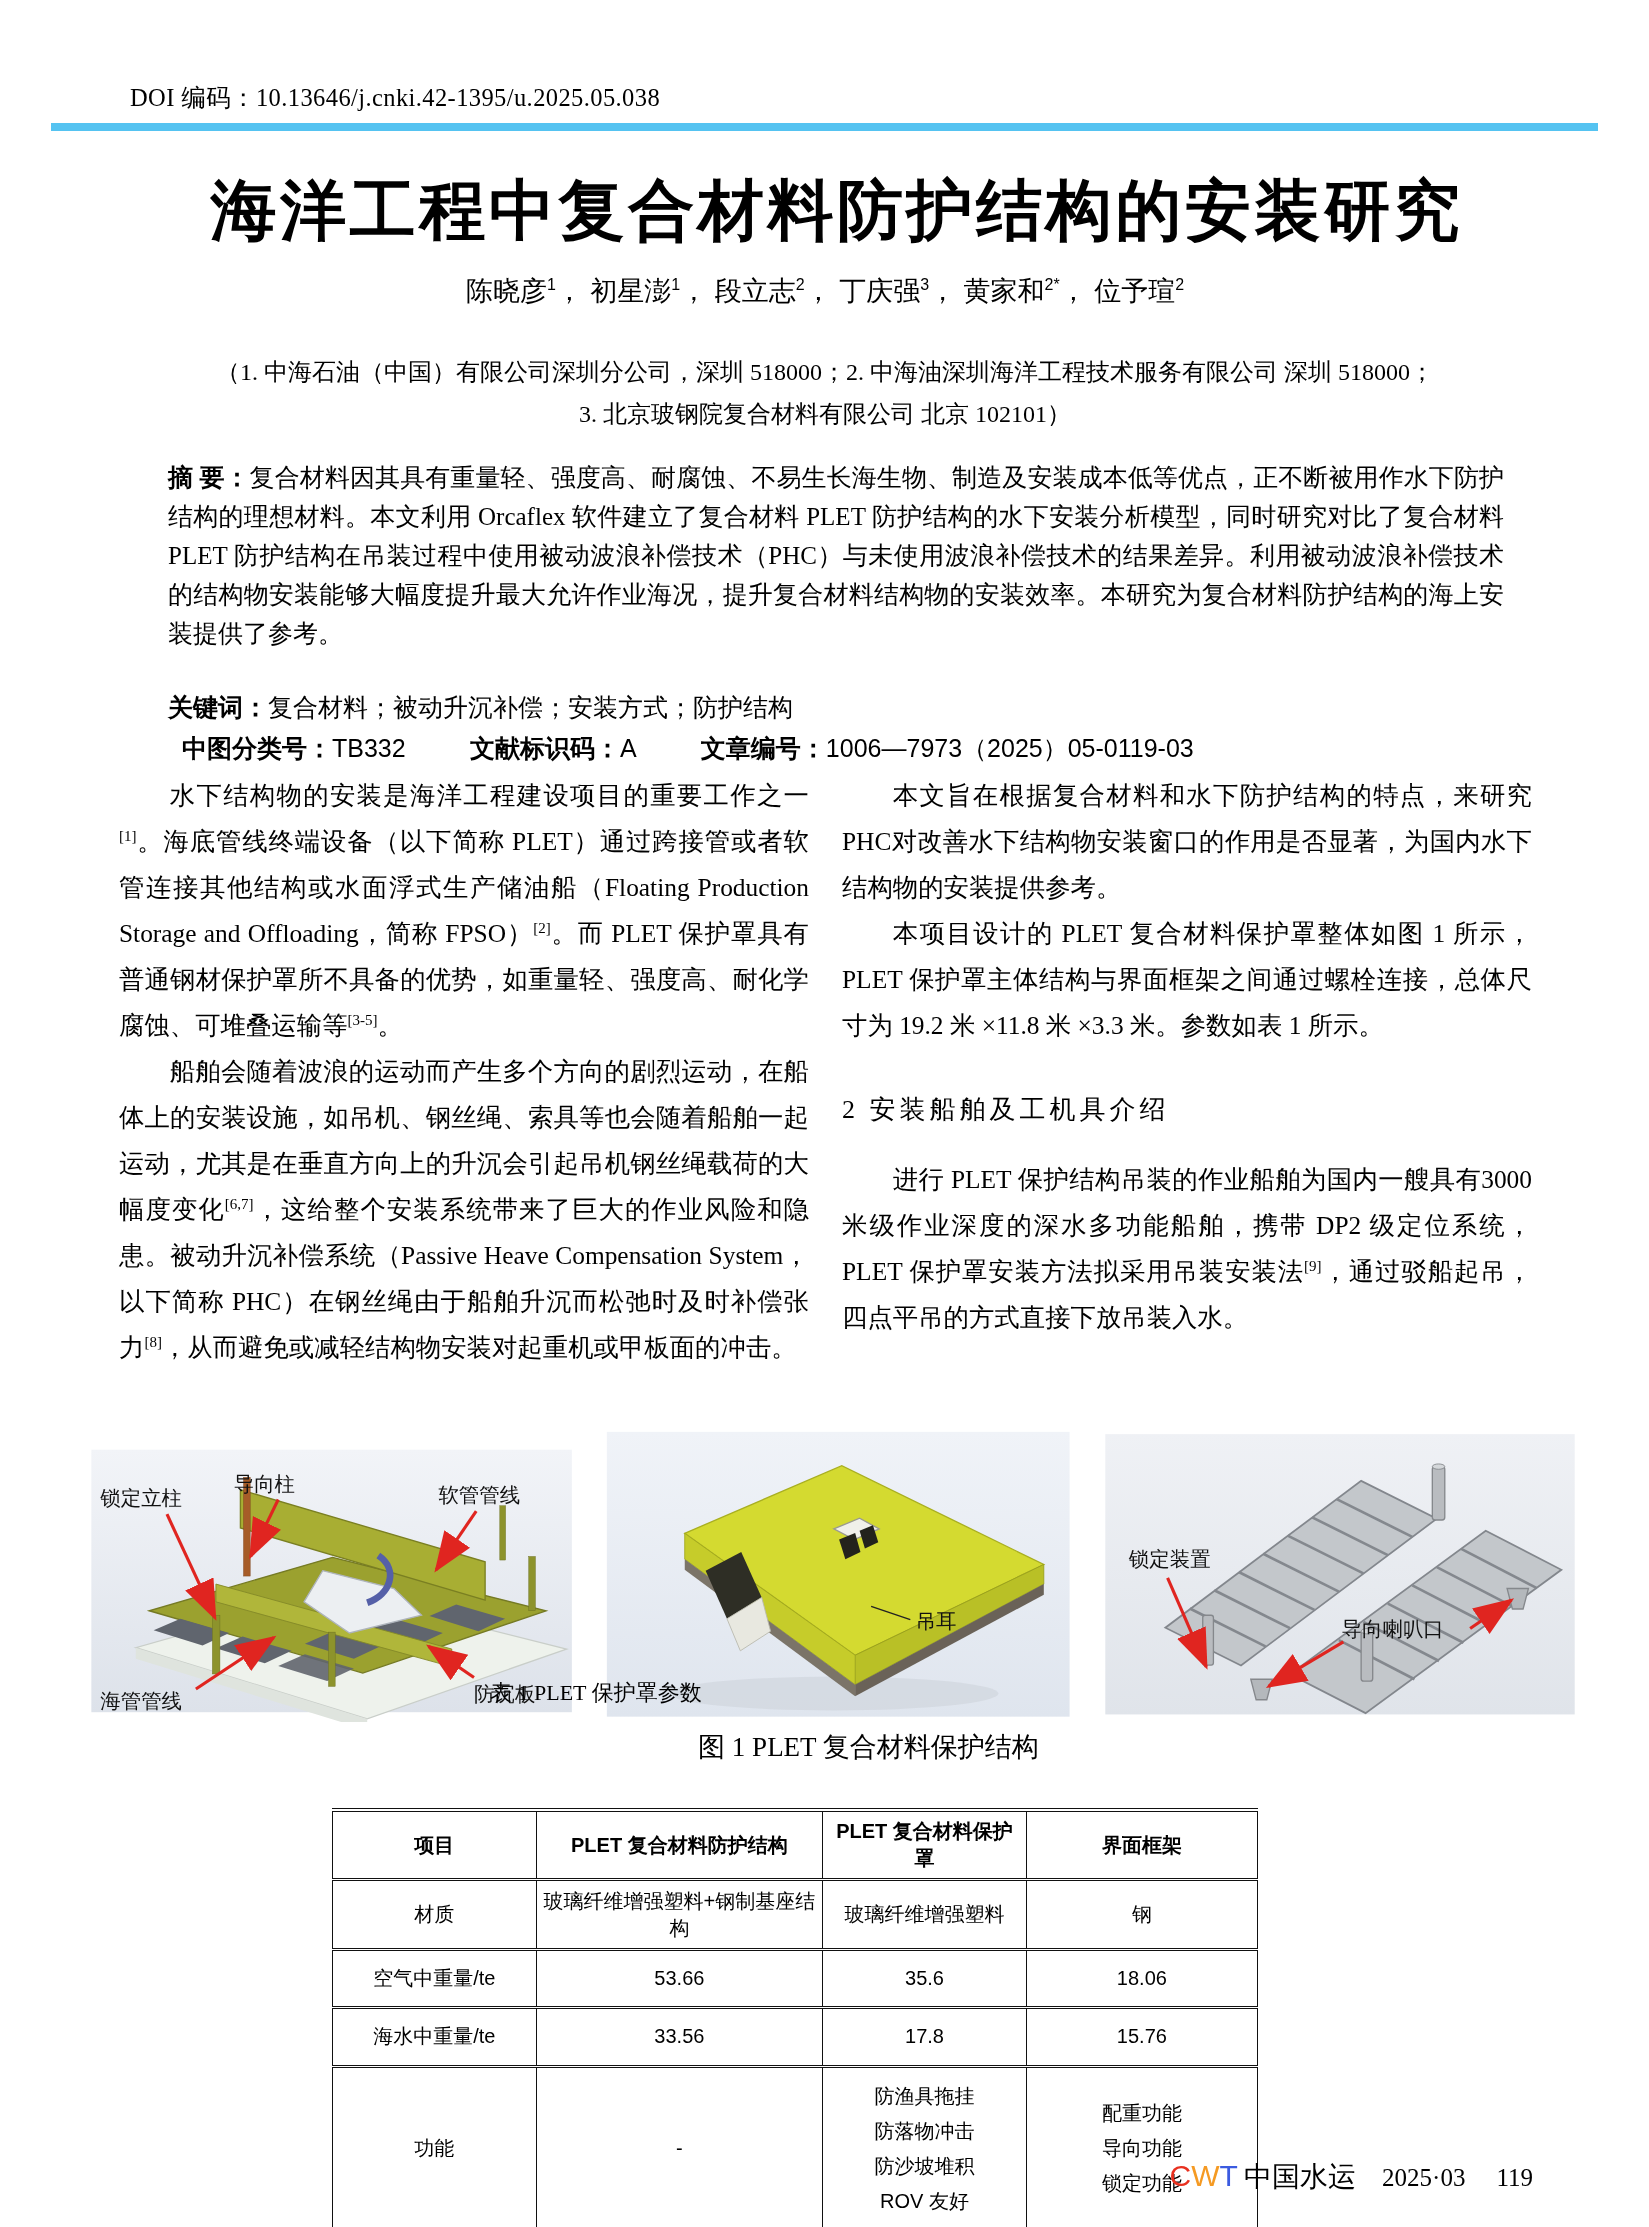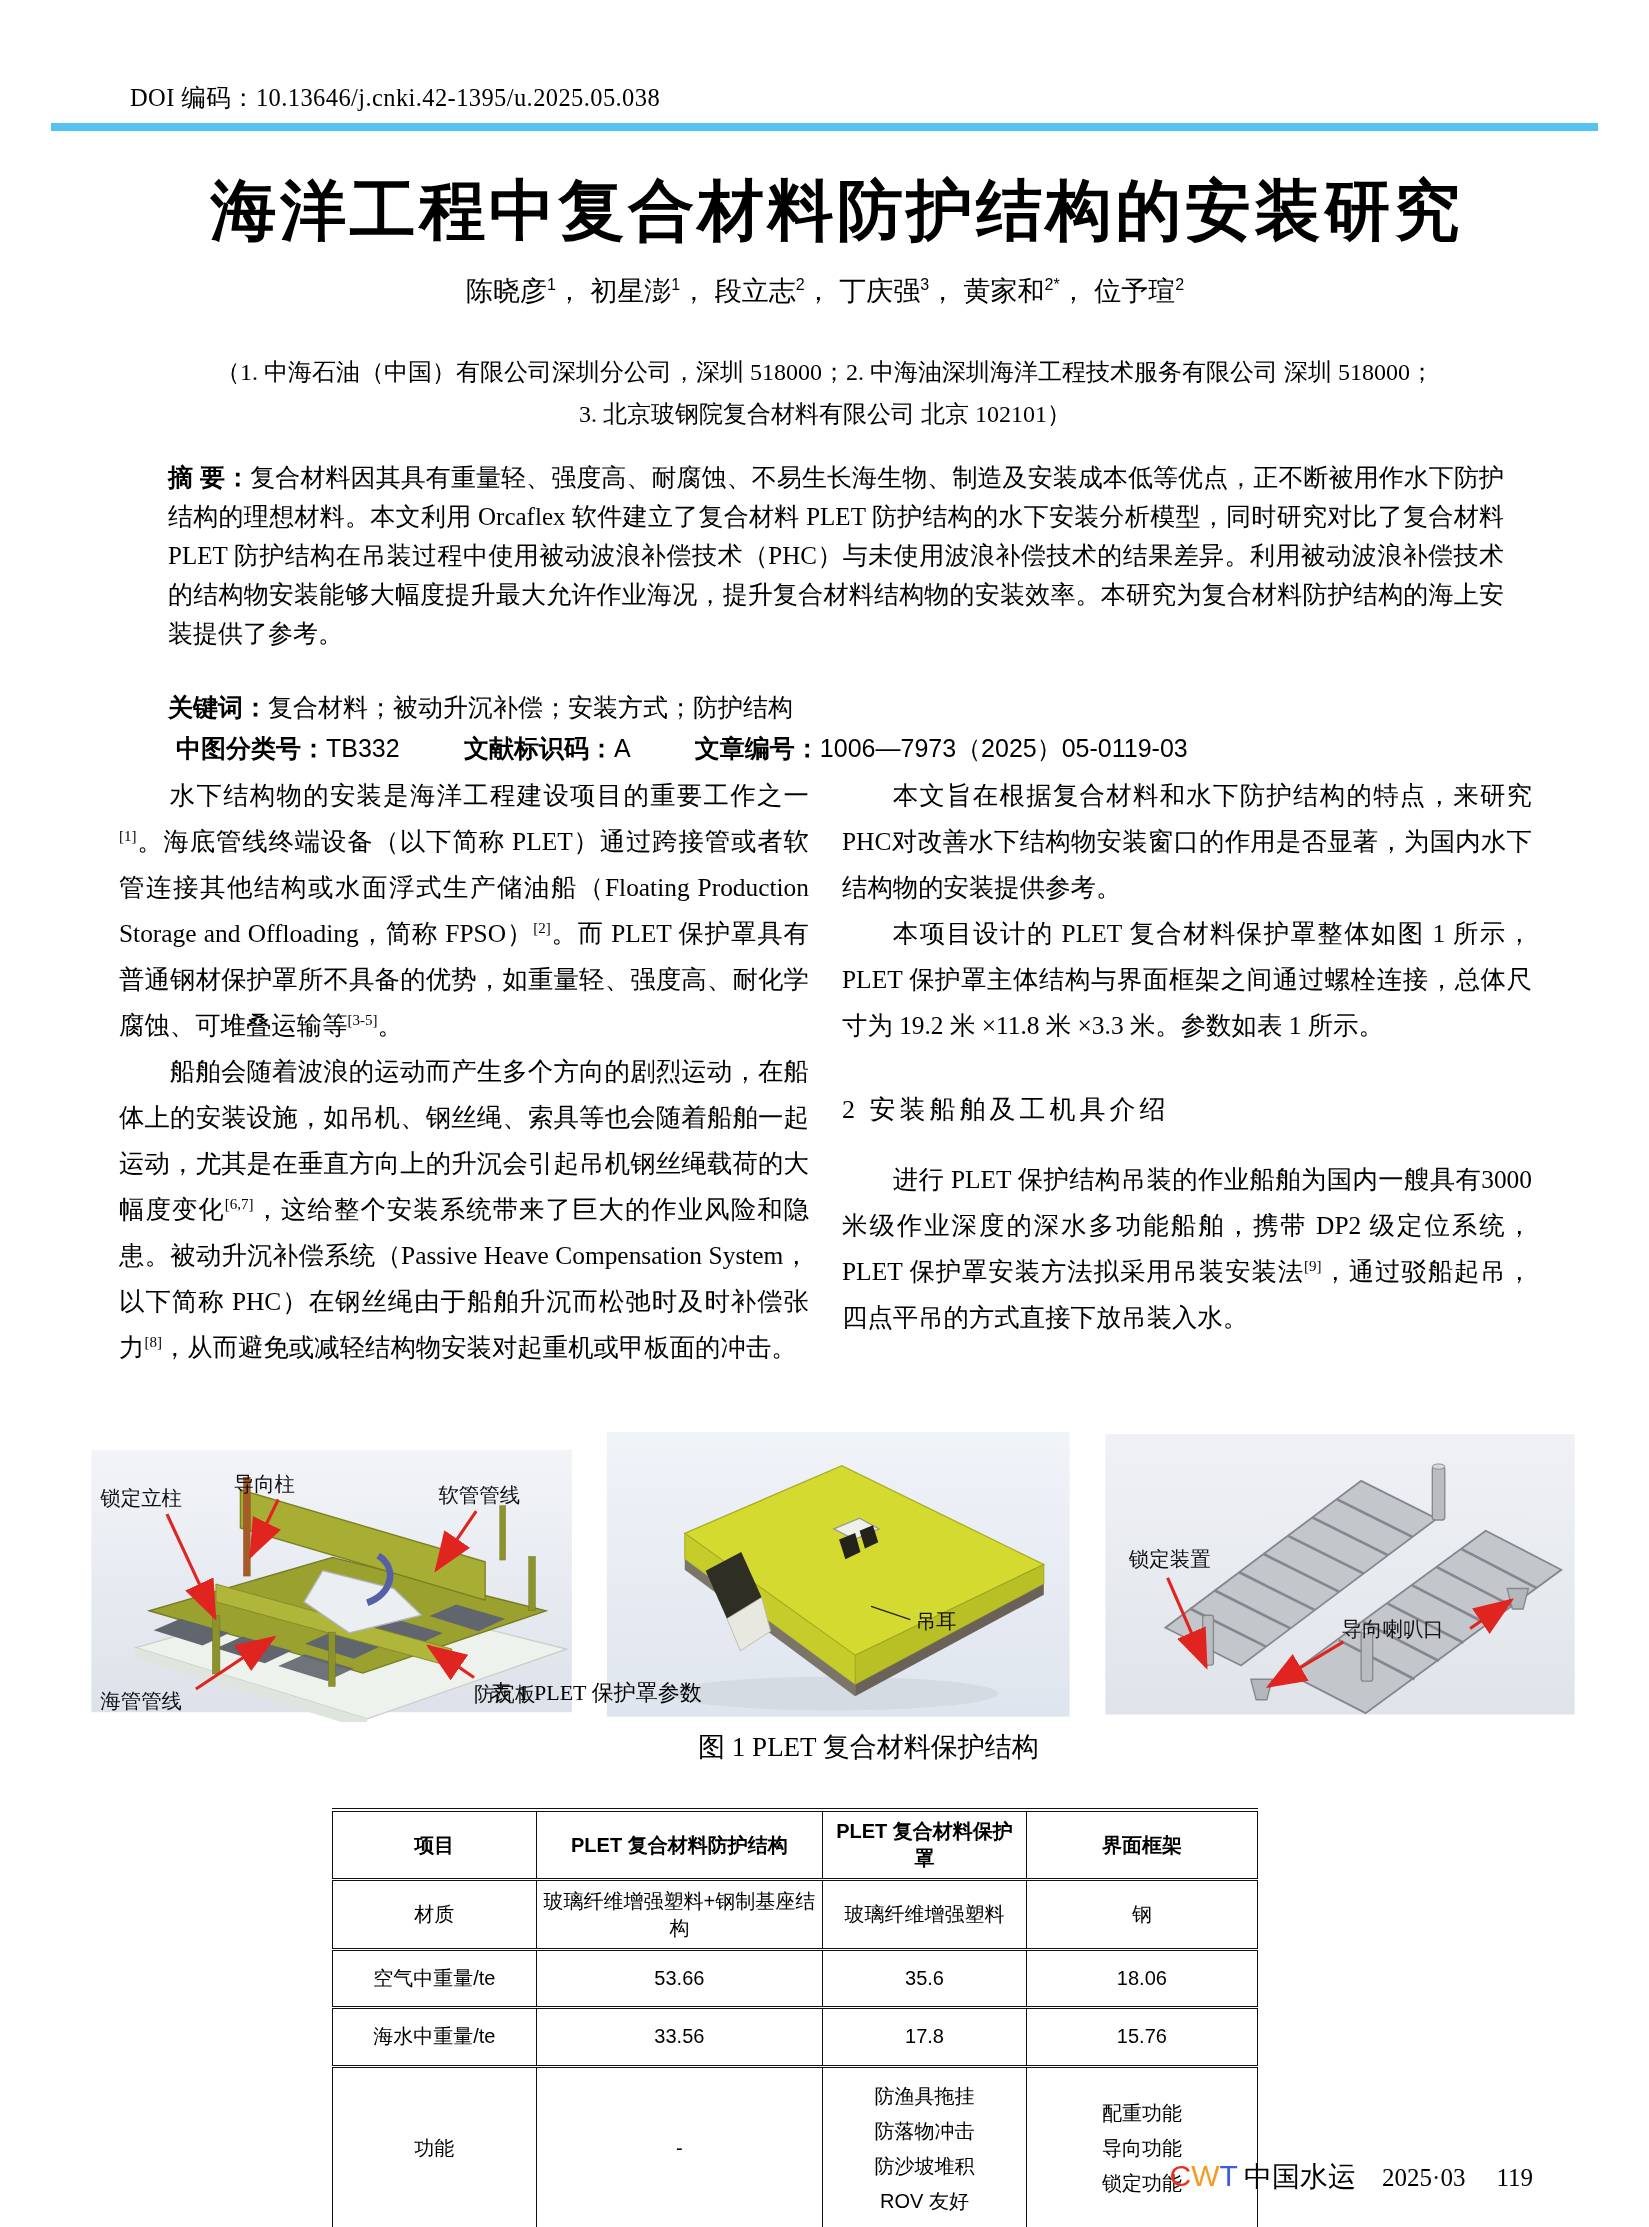--- a/index.html
+++ b/index.html
@@ -15,24 +15,24 @@
 
   .authors-line{position:absolute;left:0;top:273px;width:100%;text-align:center;font-size:27px;
                 font-family:"Liberation Sans","DejaVu Sans",sans-serif;}
   .authors-line sup{font-size:16px;vertical-align:super;line-height:0;}
 
   .affiliations{position:absolute;left:0;top:351px;width:100%;text-align:center;
                 font-size:24px;line-height:42px;}
 
   .abstract-block{position:absolute;left:168px;top:458px;width:1336px;
                   font-size:25px;line-height:39px;text-align:justify;}
-  .inline-label{font-weight:bold;font-family:Liberation Sans, sans-serif;}
+  .inline-label{font-weight:bold;font-family:Liberation Serif, serif;}
 
   .keywords-line{position:absolute;left:168px;top:691px;width:1336px;font-size:25px;}
-  .classification-line{position:absolute;left:176px;top:732px;width:1381px;font-size:25px;}
+  .classification-line{position:absolute;left:182px;top:732px;width:1381px;font-size:25px;}
   .classification-line .seg{margin-right:58px;}
   .classification-line .val{font-family:"Liberation Sans","DejaVu Sans",sans-serif;}
 
   .column{position:absolute;top:772px;width:690px;font-size:25.4px;line-height:46px;text-align:justify;}
   .column-left{left:119px;}
   .column-right{left:842px;}
   .column p{margin:0;text-indent:2em;}
   .column sup{font-size:15px;line-height:0;vertical-align:super;}
   .section-heading{margin:39px 0 23px 0;font-size:26px;font-weight:400;letter-spacing:4px;
                    font-family:"Liberation Serif","DejaVu Serif",serif;text-indent:0;}

